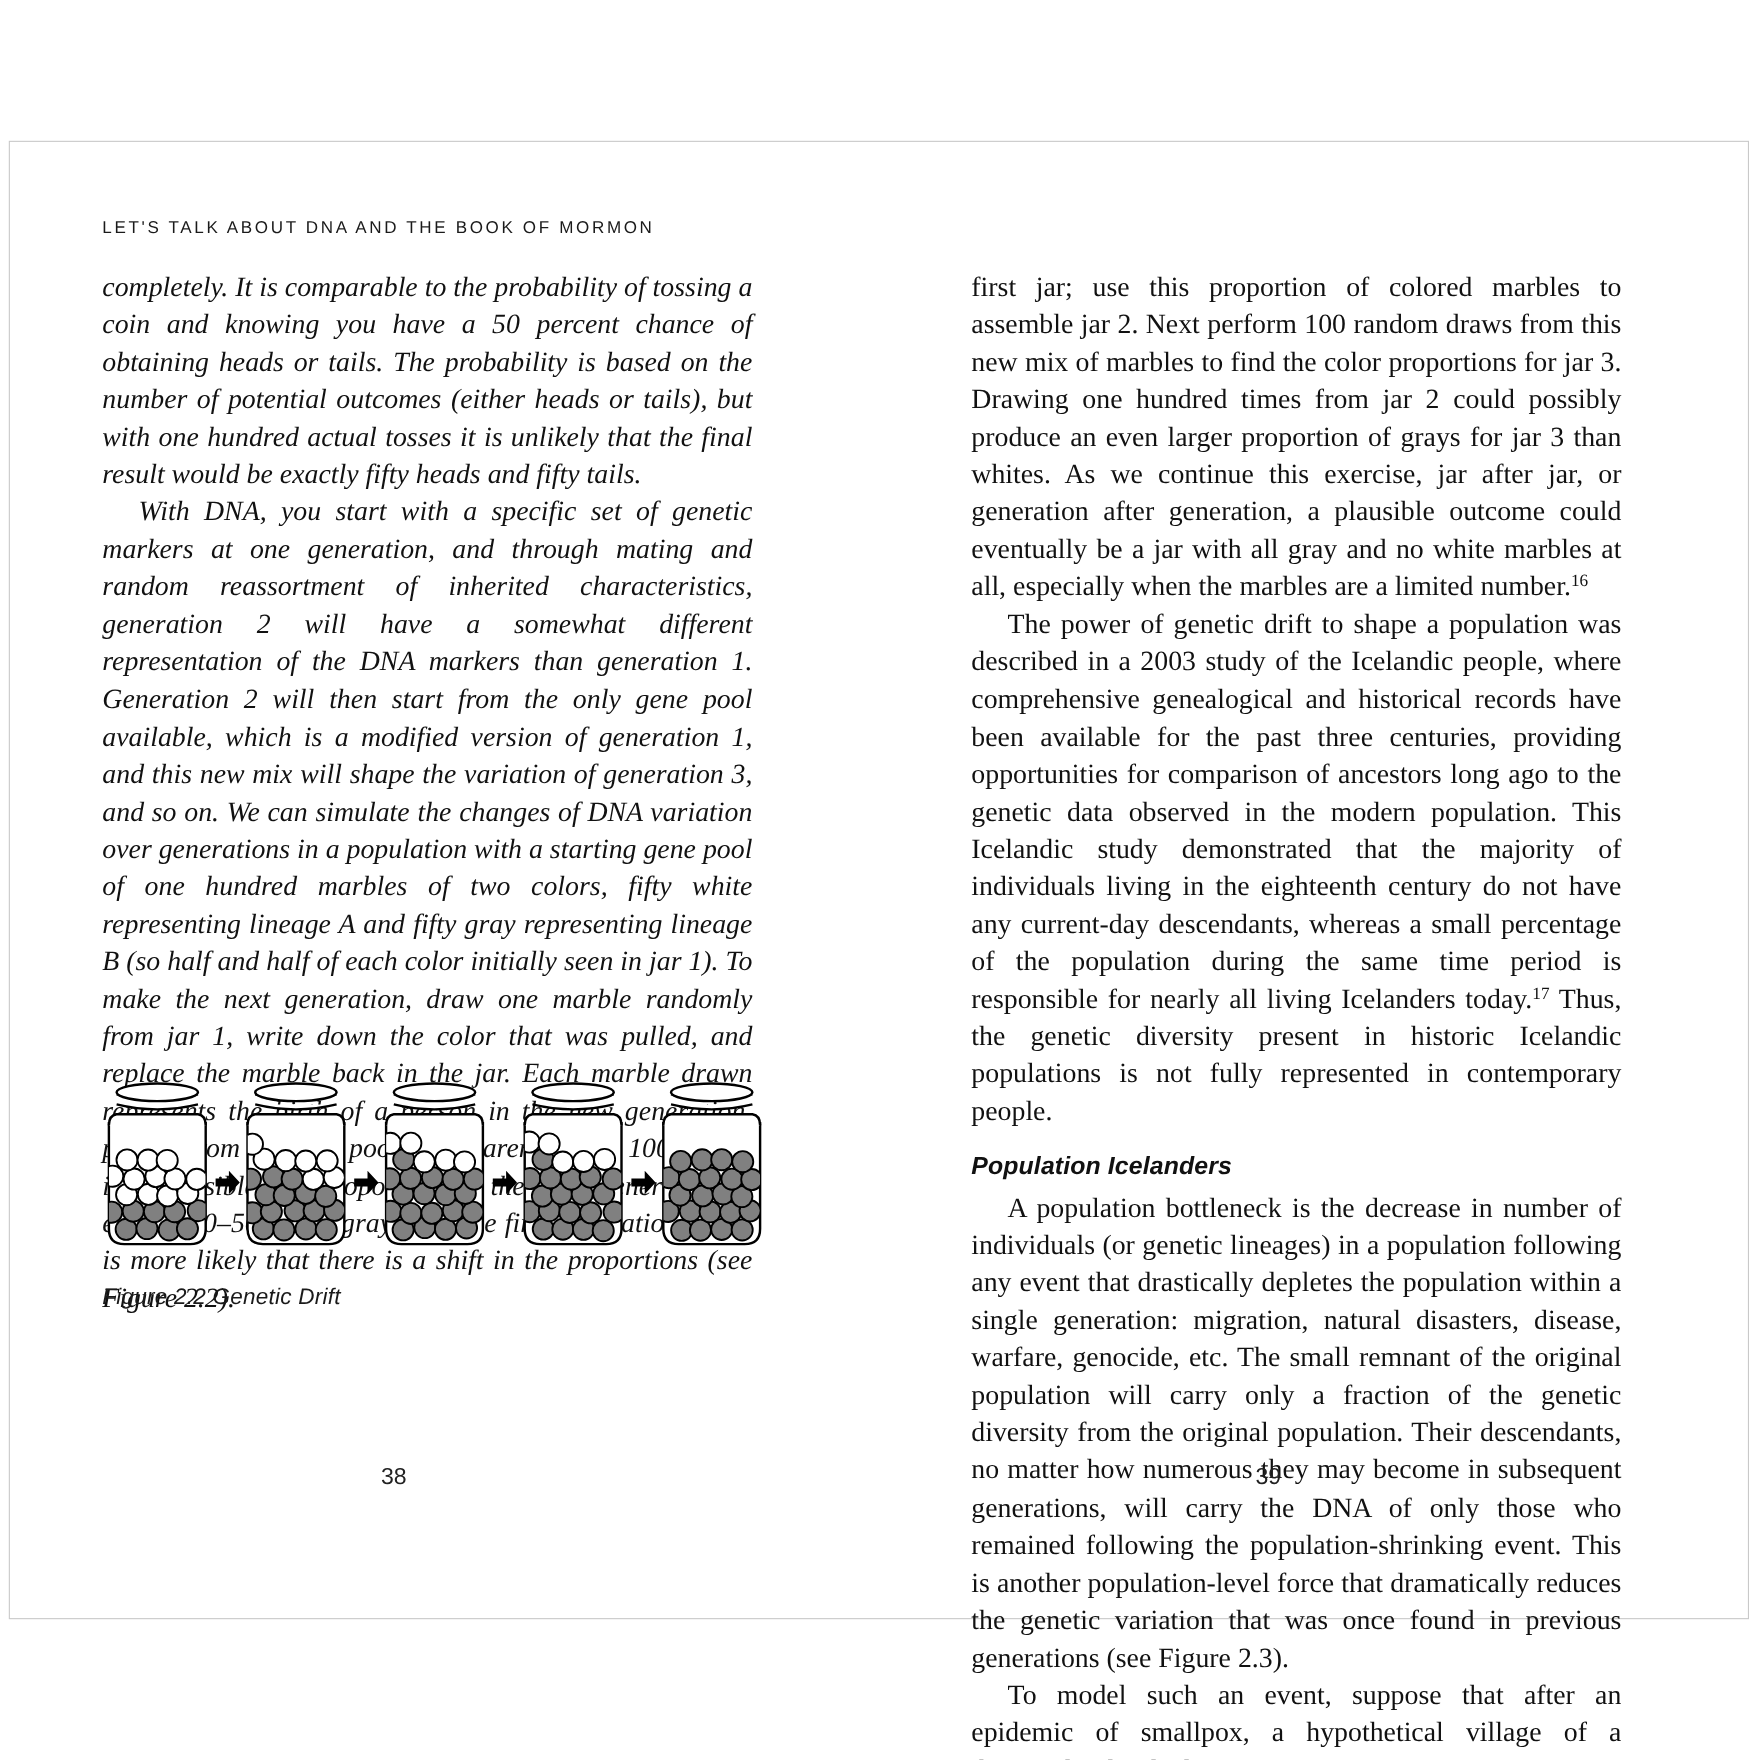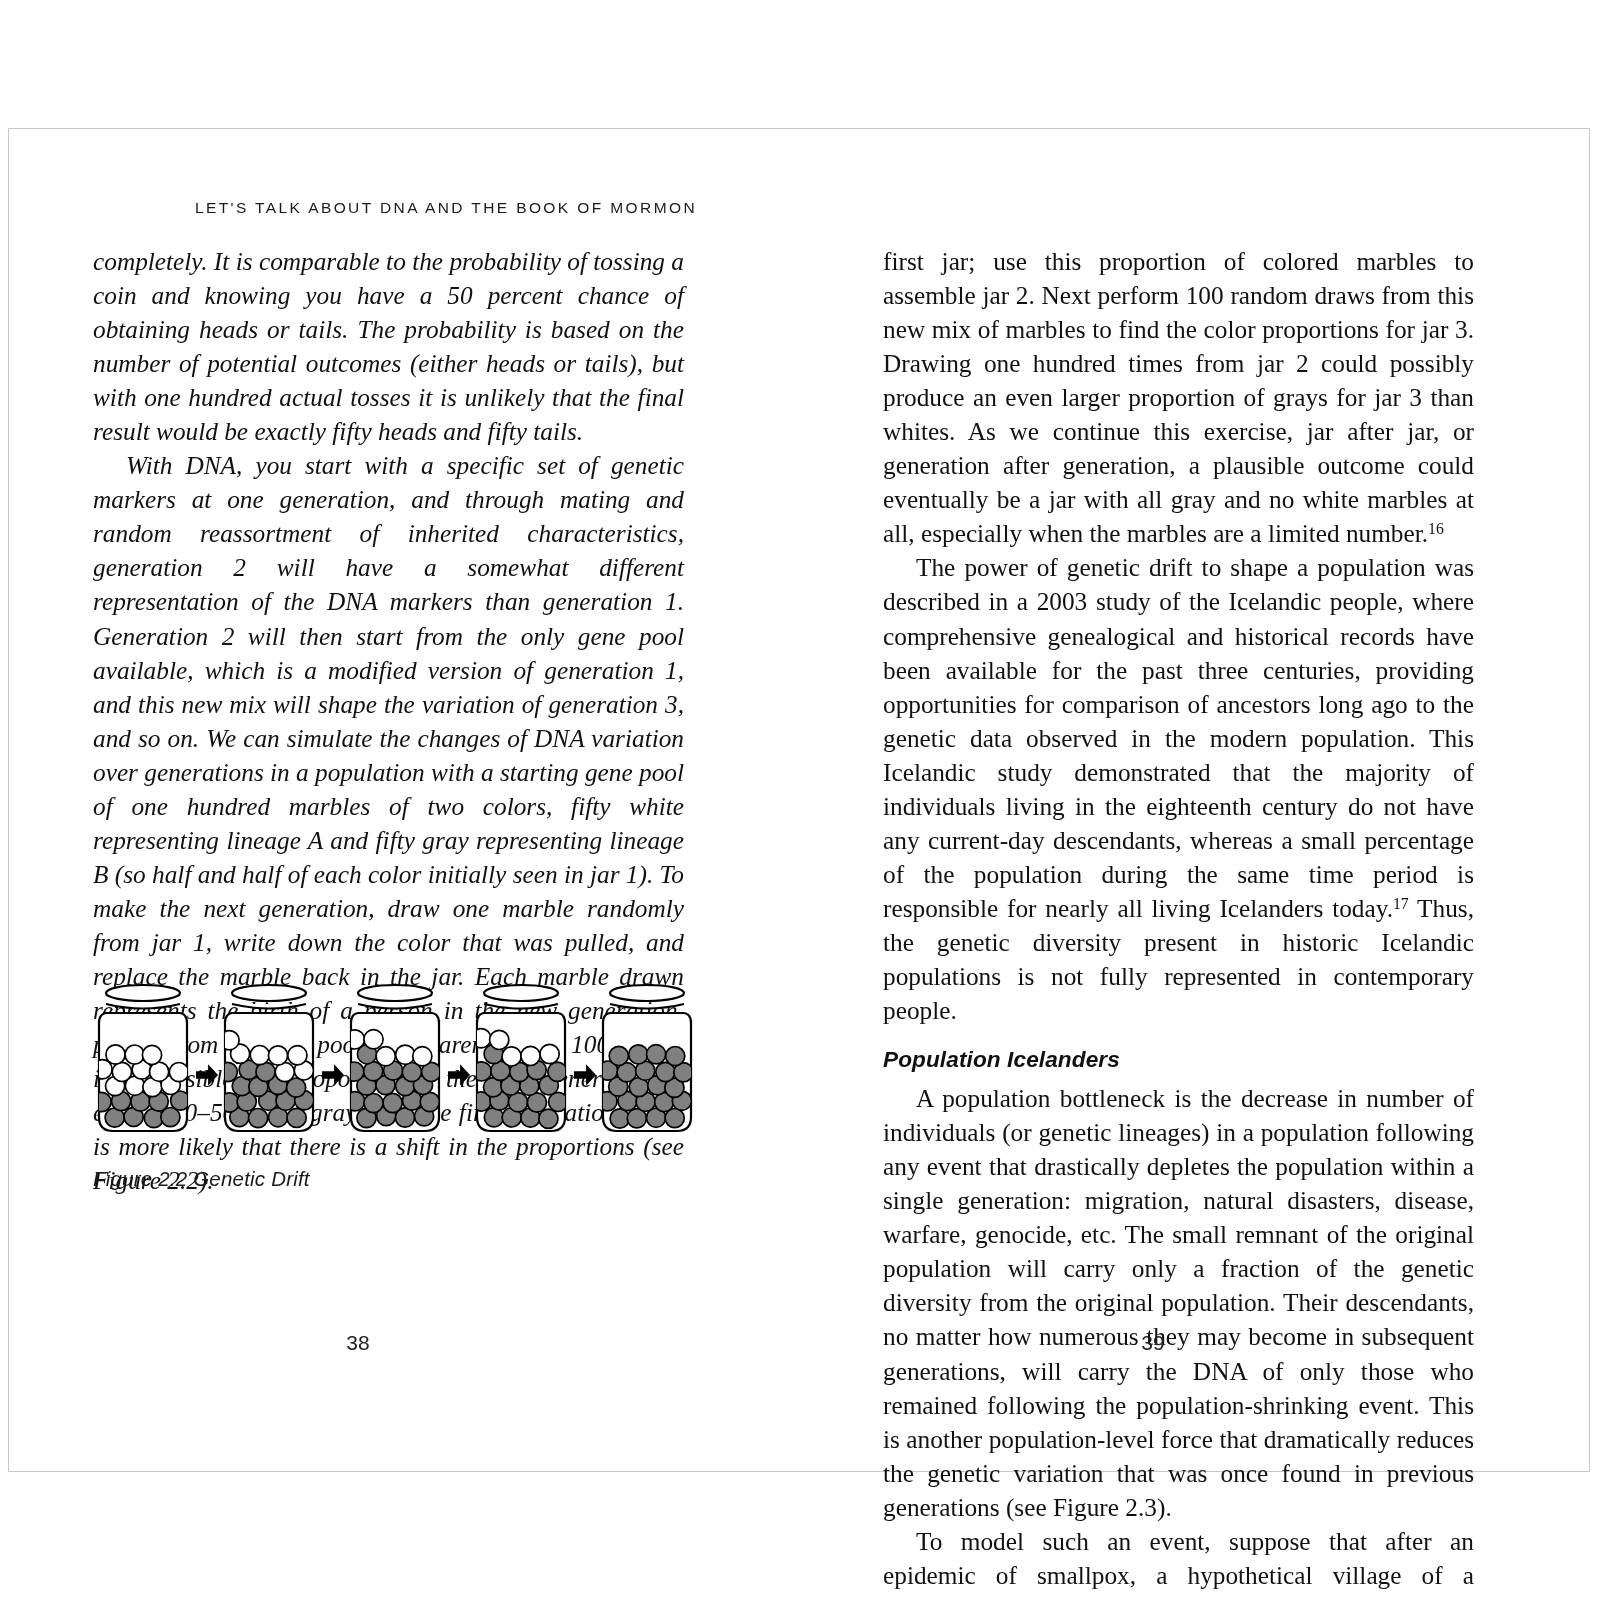--- a/index.html
+++ b/index.html
@@ -38,21 +38,21 @@
     top:70px;
     left:0;right:0;
     text-align:center;
     font-family:"Liberation Sans", sans-serif;
     font-size:15.5px;
     letter-spacing:2.4px;
     font-weight:400;
     color:#1a1a1a;
     white-space:nowrap;
   }
-  .page.left .running-head{ text-align:center; padding-left:84px; }
+  .page.left .running-head{ text-align:left; padding-left:84px; }
   .page.right .running-head{ text-align:left; padding-left:172px; }
 
   
   .col{
     position:absolute;
     top:115px;
     width:591px;
     font-size:25.3px;
     line-height:34.05px;
     text-align:justify;

